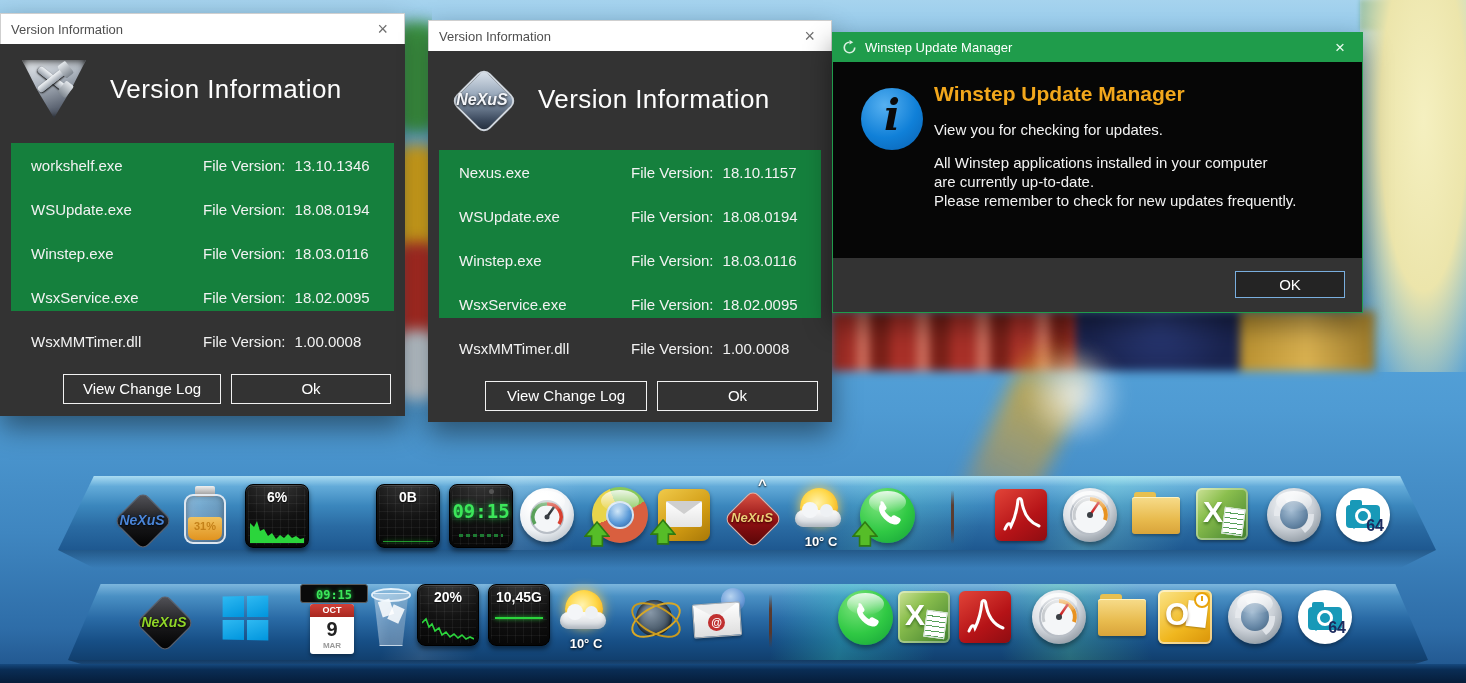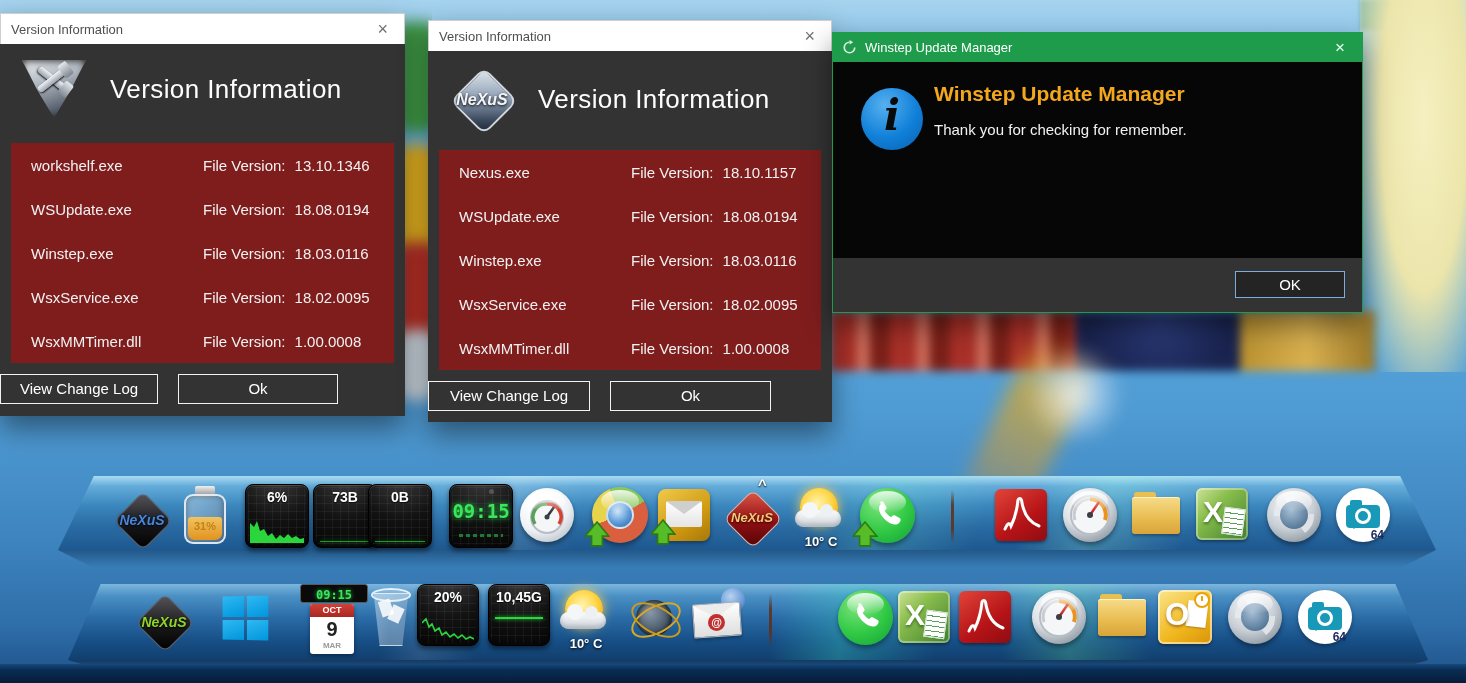--- a/index.html
+++ b/index.html
@@ -117,21 +117,21 @@
   .folder::after{content:"";position:absolute;left:0;right:0;top:5px;bottom:0;border-radius:3px;
     background:linear-gradient(180deg,#f7dc8a,#e8bb4e 60%,#d9a43a);box-shadow:inset 0 1px 0 #fff3c0,0 2px 3px rgba(0,0,0,.3);}
   .swirl{width:54px;height:54px;background:radial-gradient(circle at 40% 30%,#f8fafb,#c9cfd6 50%,#8f99a2 82%,#636b73);overflow:hidden;}
   .swirl .globe{position:absolute;left:13px;top:13px;width:28px;height:28px;border-radius:50%;
     background:radial-gradient(circle at 40% 35%,#9db8d0,#587c9e 60%,#33526e);opacity:.9;}
   .cam{width:54px;height:54px;border-radius:50%;background:#fff;box-shadow:0 2px 4px rgba(0,0,0,.35);}
   .cam .cbody{position:absolute;left:10px;top:17px;width:34px;height:23px;background:#1899b8;border-radius:4px;}
   .cam .cbody::before{content:"";position:absolute;left:4px;top:-5px;width:12px;height:6px;background:#1899b8;border-radius:2px 2px 0 0;}
   .cam .cbody::after{content:"";position:absolute;left:3px;bottom:-6px;border:5px solid transparent;border-top-color:#1899b8;}
   .cam .lens{position:absolute;left:19px;top:20px;width:16px;height:16px;border:3px solid #fff;border-radius:50%;box-sizing:border-box;}
-  .cam .b64{position:absolute;right:6px;bottom:0;font-size:12px;font-weight:bold;color:#1b2a5e;}
+  .cam .b64{position:absolute;right:6px;bottom:7px;font-size:16px;font-weight:bold;color:#1b2a5e;}
   .winlogo{width:46px;height:44px;display:grid;grid-template-columns:1fr 1fr;grid-template-rows:1fr 1fr;gap:3px;
     transform:perspective(140px) rotateY(-7deg);}
   .winlogo i{background:linear-gradient(160deg,#2fb9f2,#0095dd);}
   .bin{width:46px;height:58px;}
   .bin-cup{position:absolute;left:4px;right:4px;top:5px;bottom:0;clip-path:polygon(4% 0,96% 0,80% 100%,20% 100%);
     background:linear-gradient(90deg,rgba(205,222,238,.5),rgba(255,255,255,.3) 45%,rgba(168,188,208,.45));
     border:1px solid rgba(240,248,255,.7);}
   .bin-rim{position:absolute;top:0;left:3px;right:3px;height:10px;border-radius:50%;
     border:2px solid rgba(245,250,255,.85);background:rgba(255,255,255,.25);}
   .bin .paper{position:absolute;background:rgba(255,255,255,.85);width:12px;height:16px;}
@@ -169,25 +169,25 @@
   .chev{color:#fff;font-size:15px;font-weight:bold;text-shadow:0 1px 2px #000;}
 
   
   .dlg{box-shadow:0 12px 26px rgba(0,0,0,.45);z-index:10;}
   .tbar{position:absolute;left:0;right:0;top:0;height:31px;background:#fff;display:flex;align-items:center;
     padding:0 10px;font-size:13px;color:#4f4f4f;border:1px solid #cfcfcf;border-bottom:none;box-sizing:border-box;}
   .tbar .x{margin-left:auto;color:#707070;font-size:18px;line-height:18px;padding:2px 6px;}
   .dbody{position:absolute;left:0;right:0;top:31px;bottom:0;background:#333;}
   .vheader{display:flex;align-items:center;gap:24px;padding:16px 0 0 22px;}
   .vheading{font-size:26px;color:#fdfdfd;font-weight:400;letter-spacing:.4px;}
-  .vpanel{position:absolute;left:11px;right:11px;top:99px;height:220px;background:#7f1d1d;}
+  .vpanel{position:absolute;left:11px;right:11px;top:99px;height:168px;background:#15803d;}
   .vrow{display:flex;align-items:center;height:44px;padding:0 20px;color:#f2f2f2;font-size:15px;}
   .vrow .nm{width:172px;}
   .vrow .fvv{margin-left:9px;}
-  .vbtns{position:absolute;left:0;right:14px;top:330px;display:flex;gap:20px;border-radius:10px;}
+  .vbtns{position:absolute;left:0;right:14px;top:330px;display:flex;justify-content:flex-end;gap:10px;border-radius:10px;}
   .vbtn{height:30px;line-height:28px;text-align:center;background:#333;border:1px solid #f2f2f2;color:#fff;
     font-size:15px;box-sizing:border-box;cursor:default;}
 
   .ws-icon{position:relative;width:64px;height:58px;flex:0 0 auto;}
   .ws-shield{position:absolute;inset:0;clip-path:polygon(0 0,100% 0,76% 52%,50% 100%,24% 52%);
     background:linear-gradient(160deg,#eef1f4,#aab2bc 40%,#5a6270 75%,#343a44);box-shadow:inset 0 0 8px #000;}
   .ws-h{position:absolute;left:13px;top:16px;width:36px;height:7px;border-radius:3px;
     background:linear-gradient(#f0f3f6,#9aa2ac);box-shadow:0 1px 2px #000;}
   .ws-h::before{content:"";position:absolute;right:-3px;top:-4px;width:10px;height:15px;border-radius:2px;
     background:linear-gradient(#e4e8ec,#7e868f);}
@@ -255,26 +255,22 @@
     <span class="bat-pct">31%</span>
   </div>
 
   <div class="abs widget" style="left:245px;top:484px;width:62px;height:62px;">
     <span class="wlbl">6%</span>
     <svg class="wsvg" width="54" height="26" viewBox="0 0 54 26">
       <path d="M0 26 L0 6 L4 10 L7 4 L10 14 L14 12 L18 19 L22 16 L26 22 L30 18 L34 21 L38 17 L42 21 L46 19 L50 22 L54 21 L54 26 Z" fill="#2bd53c"></path>
     </svg>
   </div>
 
-  <div class="abs widget" style="left:313px;top:484px;width:62px;height:62px;">
-    <span class="wlbl">73B</span>
-    <div class="flatline lo"></div>
-  </div>
-
-  <div class="abs widget" style="left:368px;top:484px;width:62px;height:62px;">
+
+  <div class="abs widget" style="left:376px;top:484px;width:62px;height:62px;">
     <span class="wlbl">0B</span>
     <div class="flatline lo"></div>
   </div>
 
   <div class="abs widget" style="left:449px;top:484px;width:62px;height:62px;">
     <span class="clock-dot"></span>
     <span class="clock-digits">09:15</span>
     <div class="clock-days"></div>
   </div>
 
@@ -576,21 +572,26 @@
       </svg>
       <span>Winstep Update Manager</span>
       <span class="x">×</span>
     </div>
     <div class="ubody">
       <div class="info-icon">
         <span>i</span>
       </div>
       <div class="utext">
         <div class="uheading">Winstep Update Manager</div>
-        <div class="uline1">Thank you for checking for remember.</div>
+        <div class="uline1">View you for checking for updates.</div>
+        <div class="ulines">
+          <div>All Winstep applications installed in your computer</div>
+          <div>are currently up-to-date.</div>
+          <div>Please remember to check for new updates frequently.</div>
+        </div>
       </div>
     </div>
     <div class="ufoot">
       <div class="uok">OK</div>
     </div>
   </div>
 
 </div>
 
 </body></html>

